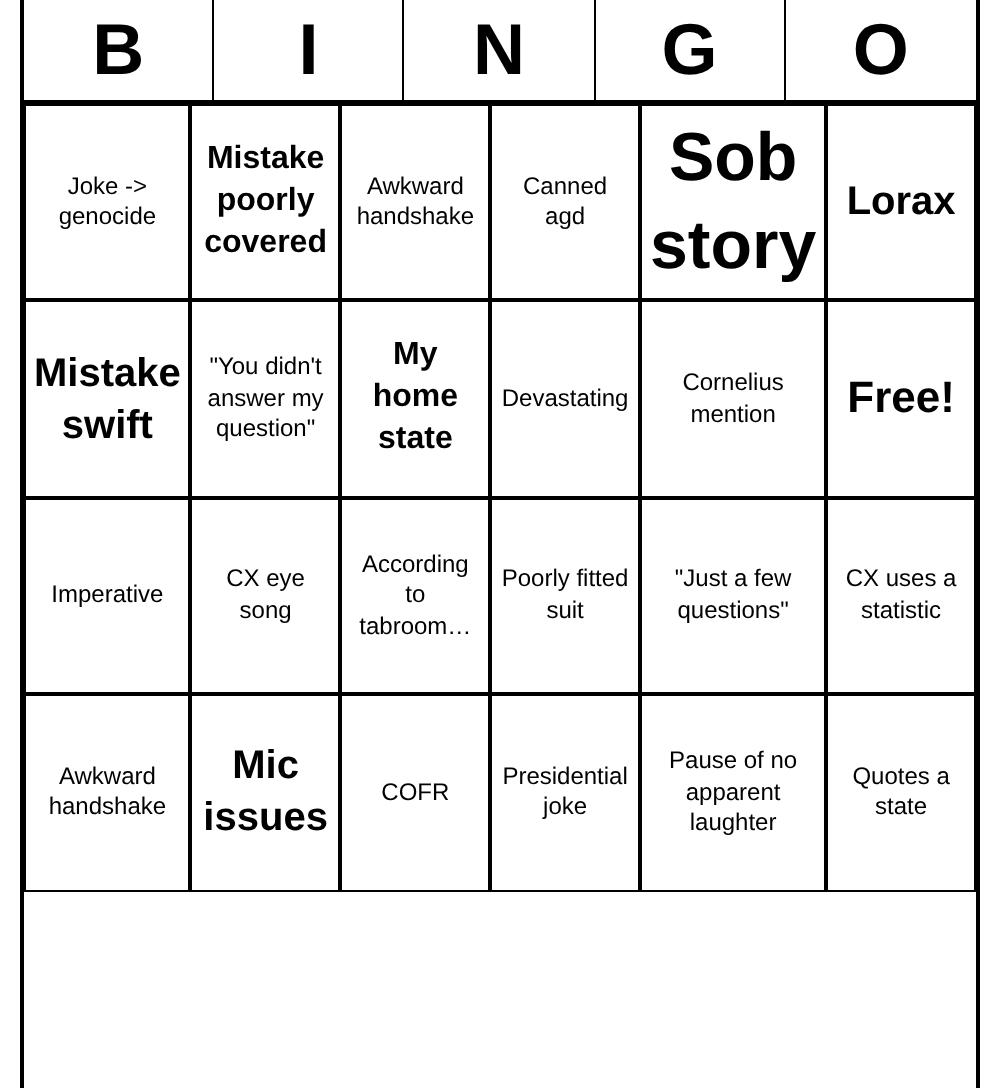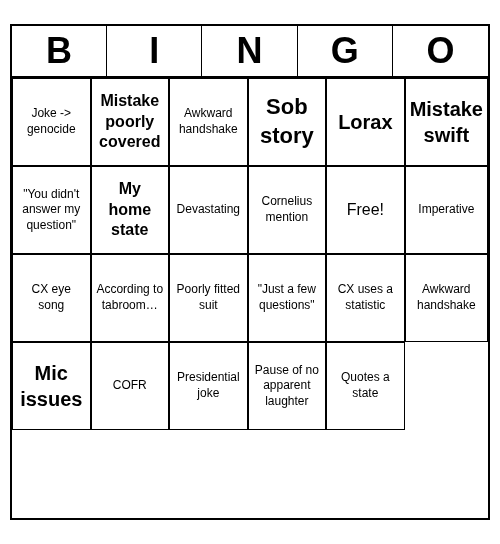--- a/index.html
+++ b/index.html
@@ -53,43 +53,44 @@
     }
     .bingo-cell.large-text {
       font-size: 20px;
       font-weight: bold;
     }
     .bingo-cell.medium-text {
       font-size: 16px;
       font-weight: bold;
     }
     .bingo-cell.free {
-      font-size: 16px;
-      font-weight: normal;
+      font-size: 22px;
+      font-weight: bold;
     }
     .bingo-cell.xl-text {
-      font-size: 22px;
+      font-size: 34px;
       font-weight: bold;
     }
   </style>
 </head>
 <body>
 
 <div class="bingo-card">
   <div class="bingo-header">
   <div class="bingo-header-cell">B</div>
       <div class="bingo-header-cell">I</div>
       <div class="bingo-header-cell">N</div>
       <div class="bingo-header-cell">G</div>
       <div class="bingo-header-cell">O</div>
     </div>
   <div class="bingo-grid">
   <div class="bingo-cell">Joke -&gt; genocide</div>
       <div class="bingo-cell medium-text">Mistake poorly covered</div>
       <div class="bingo-cell">Awkward handshake</div>
+      <div class="bingo-cell">Canned agd</div>
       <div class="bingo-cell xl-text">Sob story</div>
       <div class="bingo-cell large-text">Lorax</div>
       <div class="bingo-cell large-text">Mistake swift</div>
       <div class="bingo-cell">"You didn't answer my question"</div>
       <div class="bingo-cell medium-text">My home state</div>
       <div class="bingo-cell">Devastating</div>
       <div class="bingo-cell">Cornelius mention</div>
       <div class="bingo-cell free">Free!</div>
       <div class="bingo-cell">Imperative</div>
       <div class="bingo-cell">CX eye song</div>

